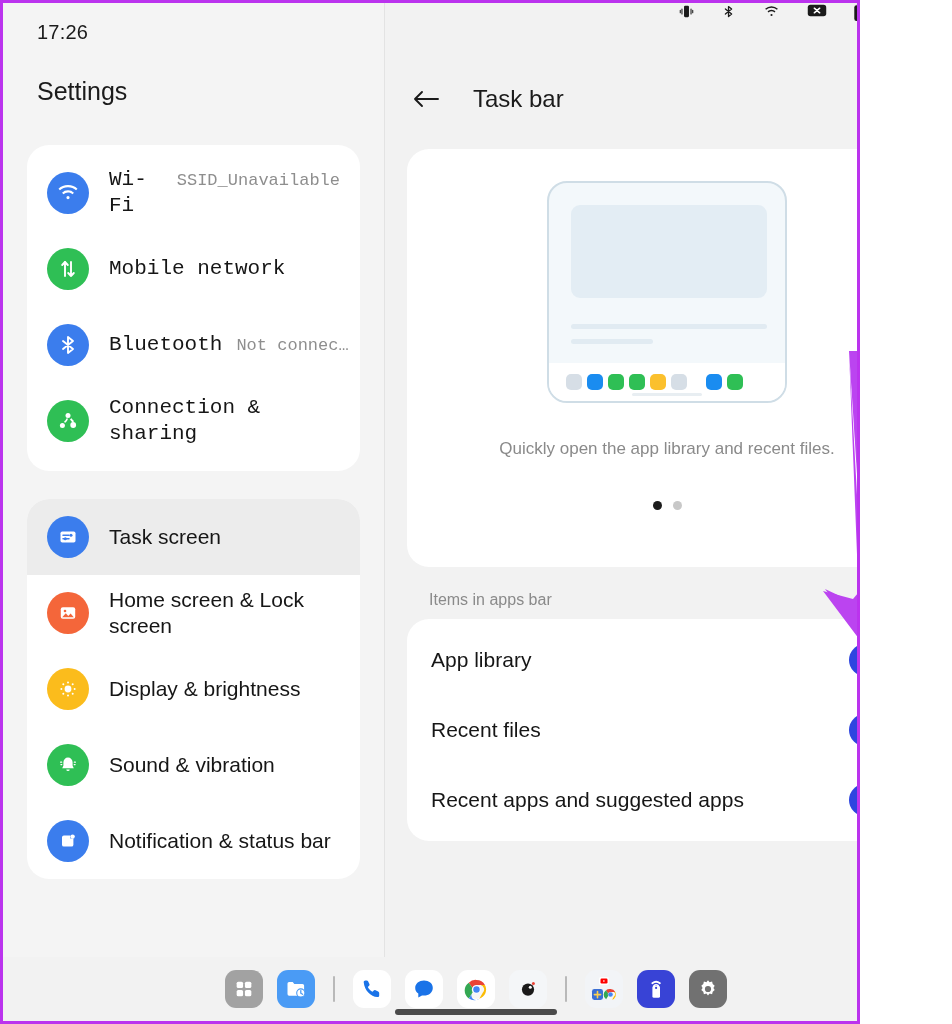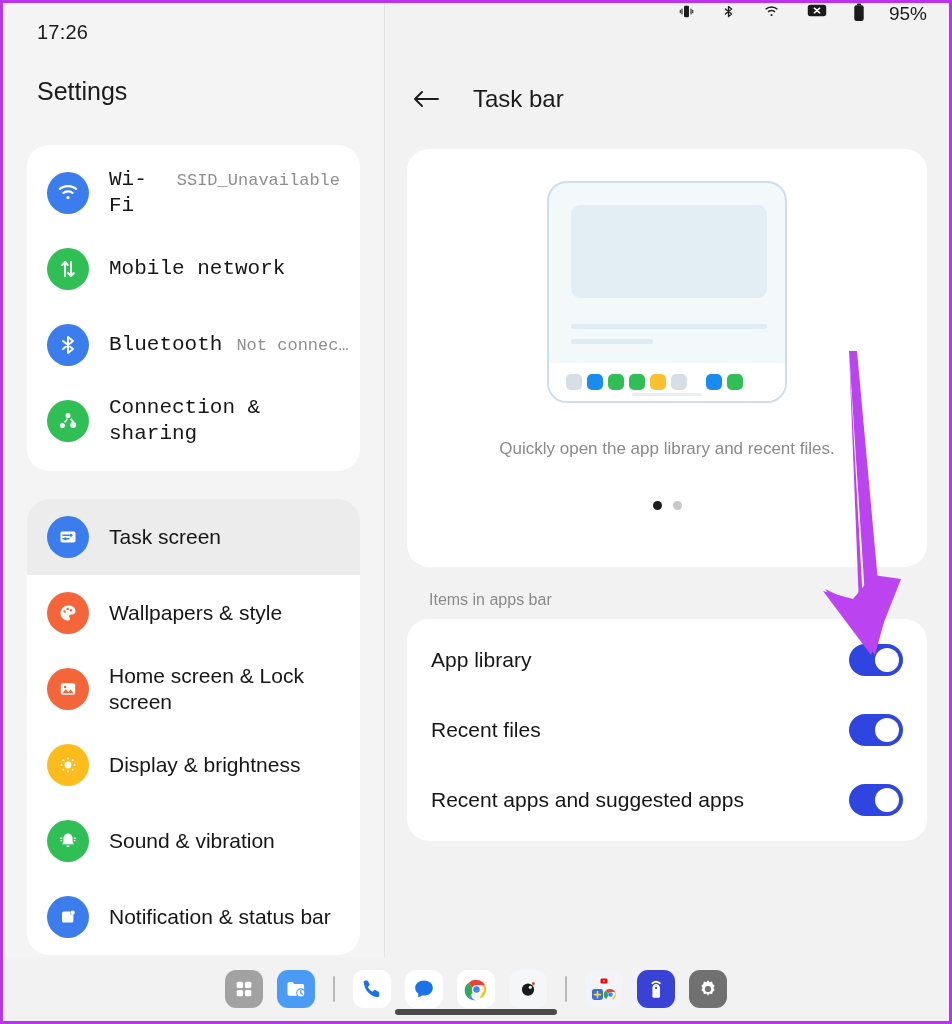--- a/index.html
+++ b/index.html
@@ -7,21 +7,21 @@
   html, body {
     width: 952px;
     height: 1024px;
     overflow: hidden;
     font-family: "Liberation Sans", sans-serif;
     background: #ffffff;
   }
 
   #frame {
     position: relative;
-    width: 952px;
+    width: 860px;
     height: 1024px;
     border: 3px solid #bb33ee;
     background: #701a75;
     overflow: hidden;
   }
 
   
   #sidebar {
     position: absolute;
     left: 0; top: 0;
@@ -382,31 +382,20 @@
           <svg width="24" height="24" viewBox="0 0 24 24">
             <rect x="4.5" y="6.5" width="15" height="11" rx="1.8" fill="#fff"></rect>
             <path d="M7 10.2h6M7 13.8h6" stroke="#3b7ded" stroke-width="1.5" stroke-linecap="round"></path>
             <circle cx="15" cy="10.2" r="1.5" fill="#3b7ded"></circle>
             <circle cx="9.3" cy="13.8" r="1.5" fill="#3b7ded"></circle>
           </svg>
         </span>
         <span class="nav-label">Task screen</span>
       </div>
 
-      <div class="nav-row">
-        <span class="nav-icon" style="background:#f4663a">
-          <svg width="24" height="24" viewBox="0 0 24 24" fill="#fff">
-            <path d="M12 4.5A7.5 7.5 0 004.5 12c0 4.2 3.4 7.5 7.5 7.5 1.2 0 2-.8 2-1.8 0-.5-.2-.9-.5-1.2-.3-.3-.5-.7-.5-1.1 0-1 .8-1.8 1.8-1.8h1.2c2 0 3.5-1.5 3.5-3.6 0-3.6-3.4-5.5-7.5-5.5z"></path>
-            <circle cx="8.6" cy="10.4" r="1.25" fill="#f4663a"></circle>
-            <circle cx="11.6" cy="8" r="1.25" fill="#f4663a"></circle>
-            <circle cx="15" cy="9.3" r="1.25" fill="#f4663a"></circle>
-          </svg>
-        </span>
-        <span class="nav-label">Wallpapers &amp; style</span>
-      </div>
 
       <div class="nav-row">
         <span class="nav-icon" style="background:#f4663a">
           <svg width="24" height="24" viewBox="0 0 24 24">
             <rect x="4.8" y="6.2" width="14.4" height="11.6" rx="2" fill="#fff"></rect>
             <circle cx="9" cy="10" r="1.3" fill="#f4663a"></circle>
             <path d="M6.2 16.2l3.6-4 2.5 2.7 2.3-2.3 3.2 3.6z" fill="#f4663a"></path>
           </svg>
         </span>
         <span class="nav-label">Home screen &amp; Lock screen</span>

